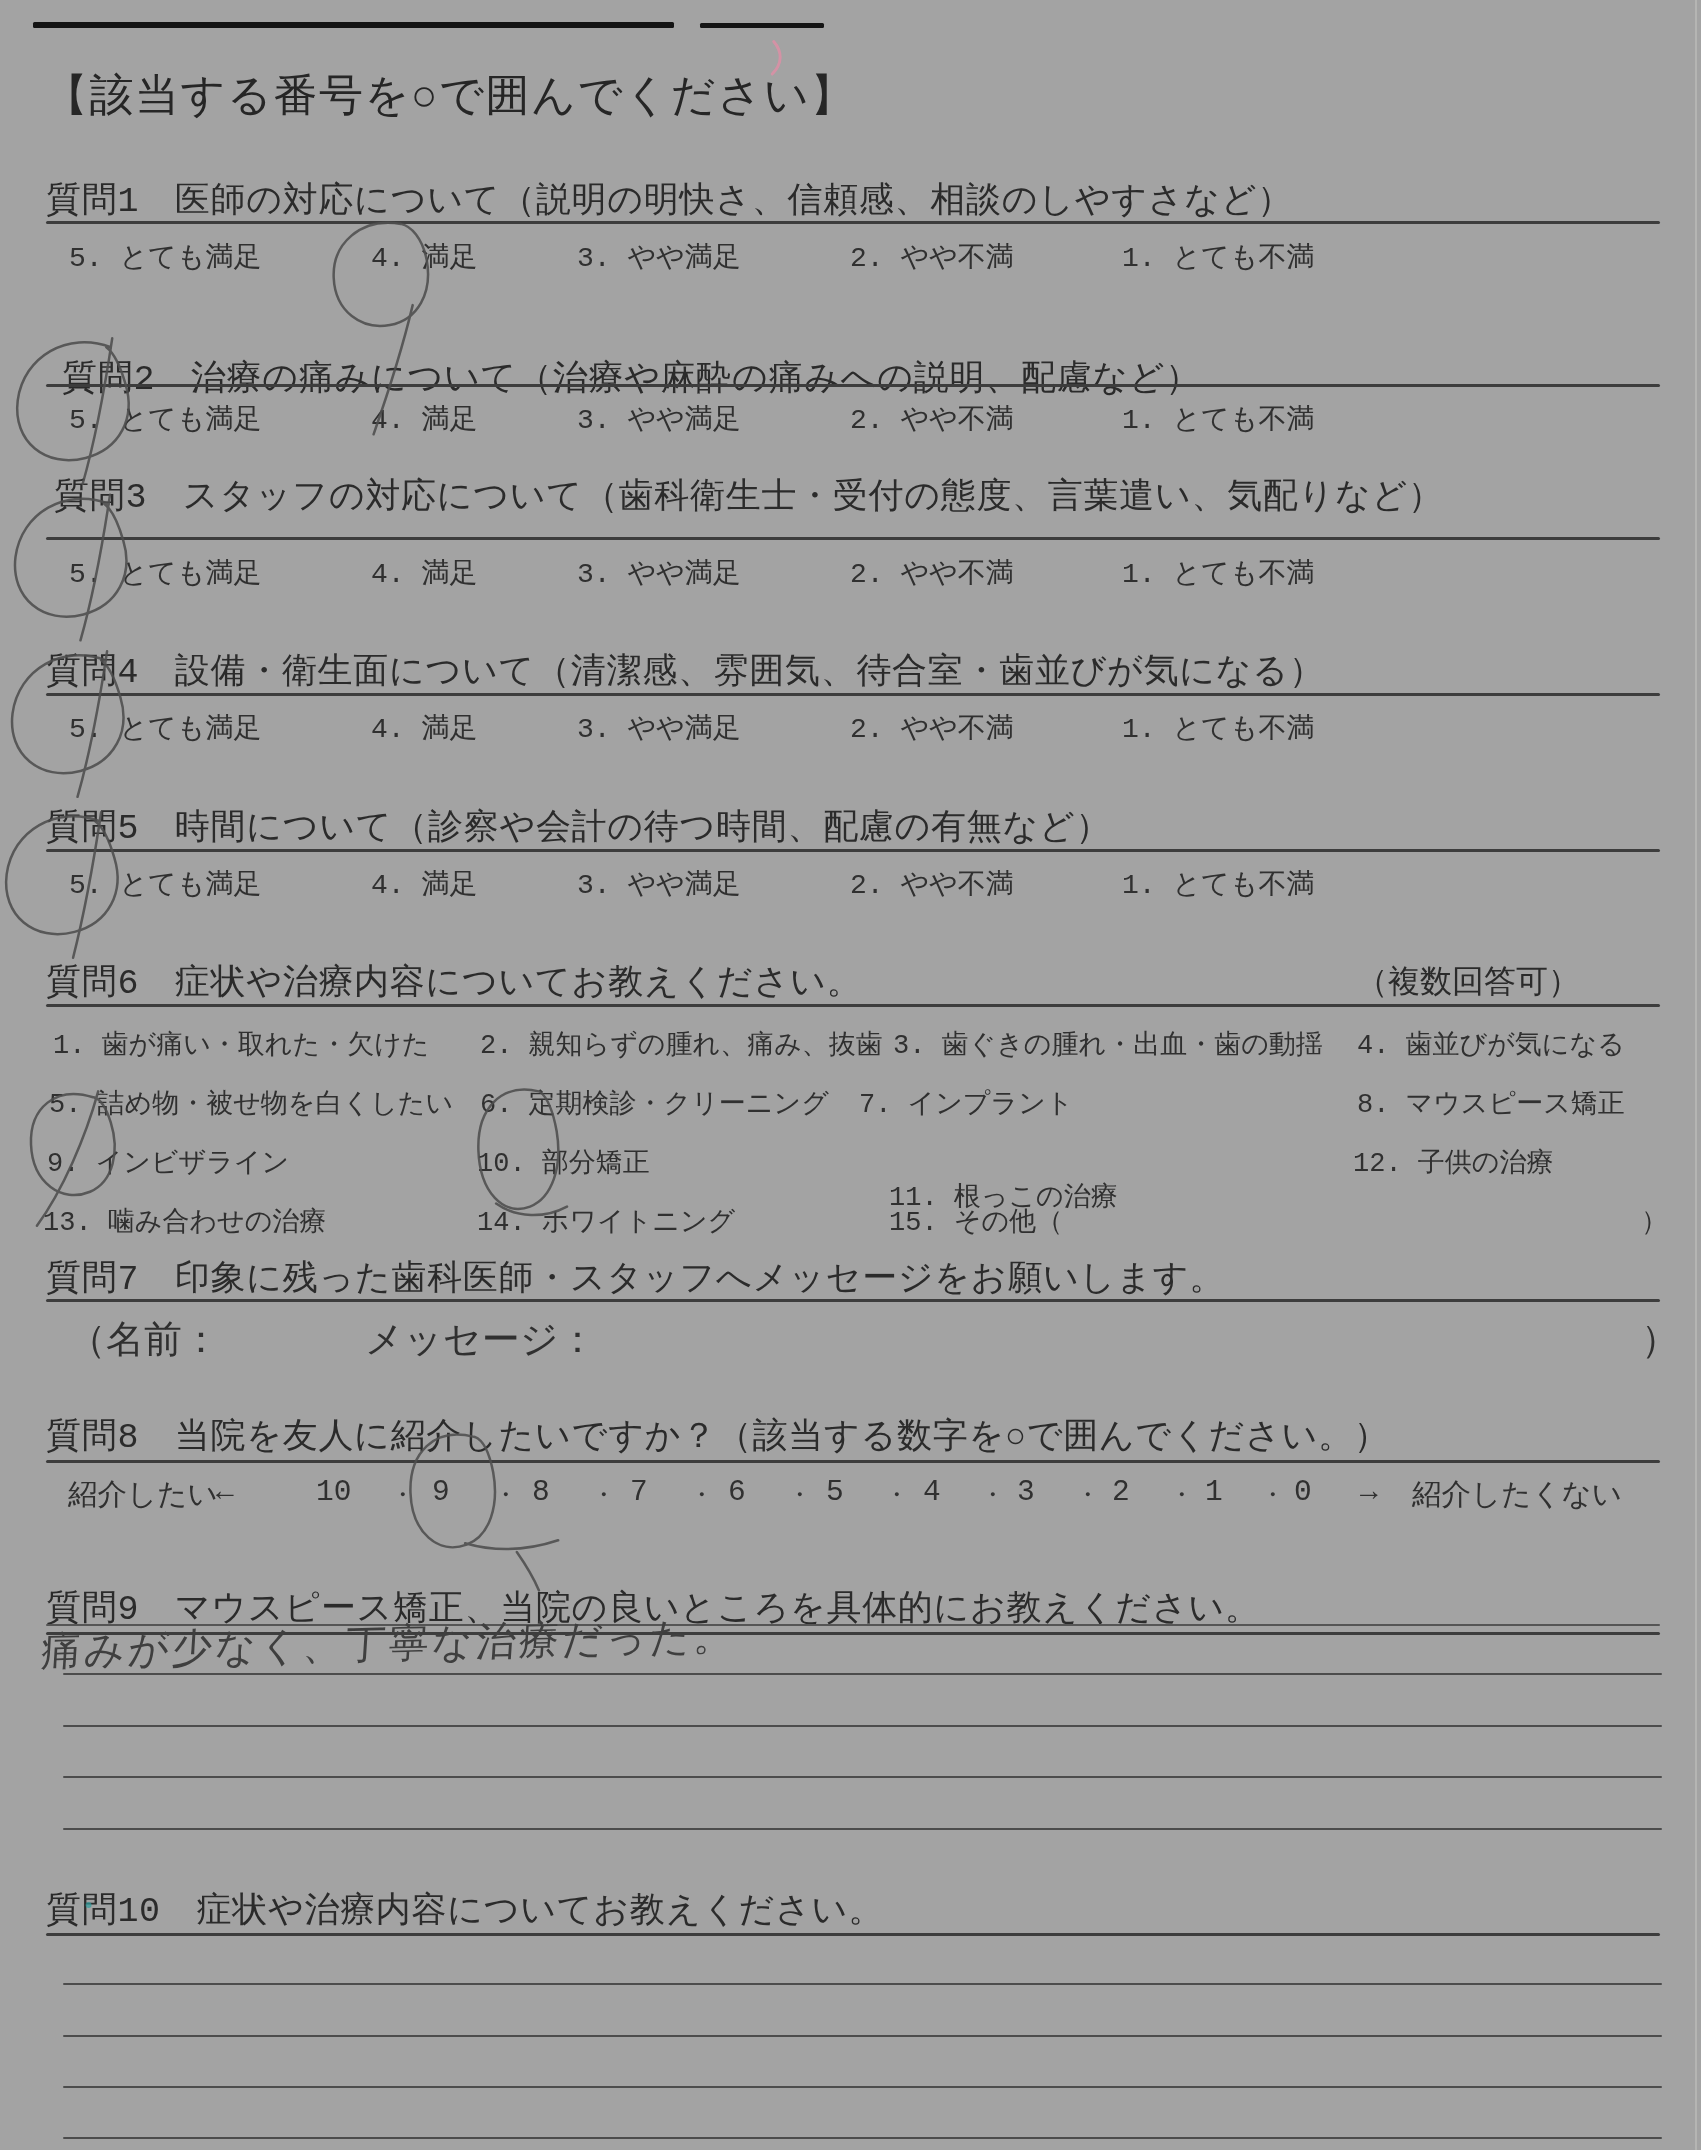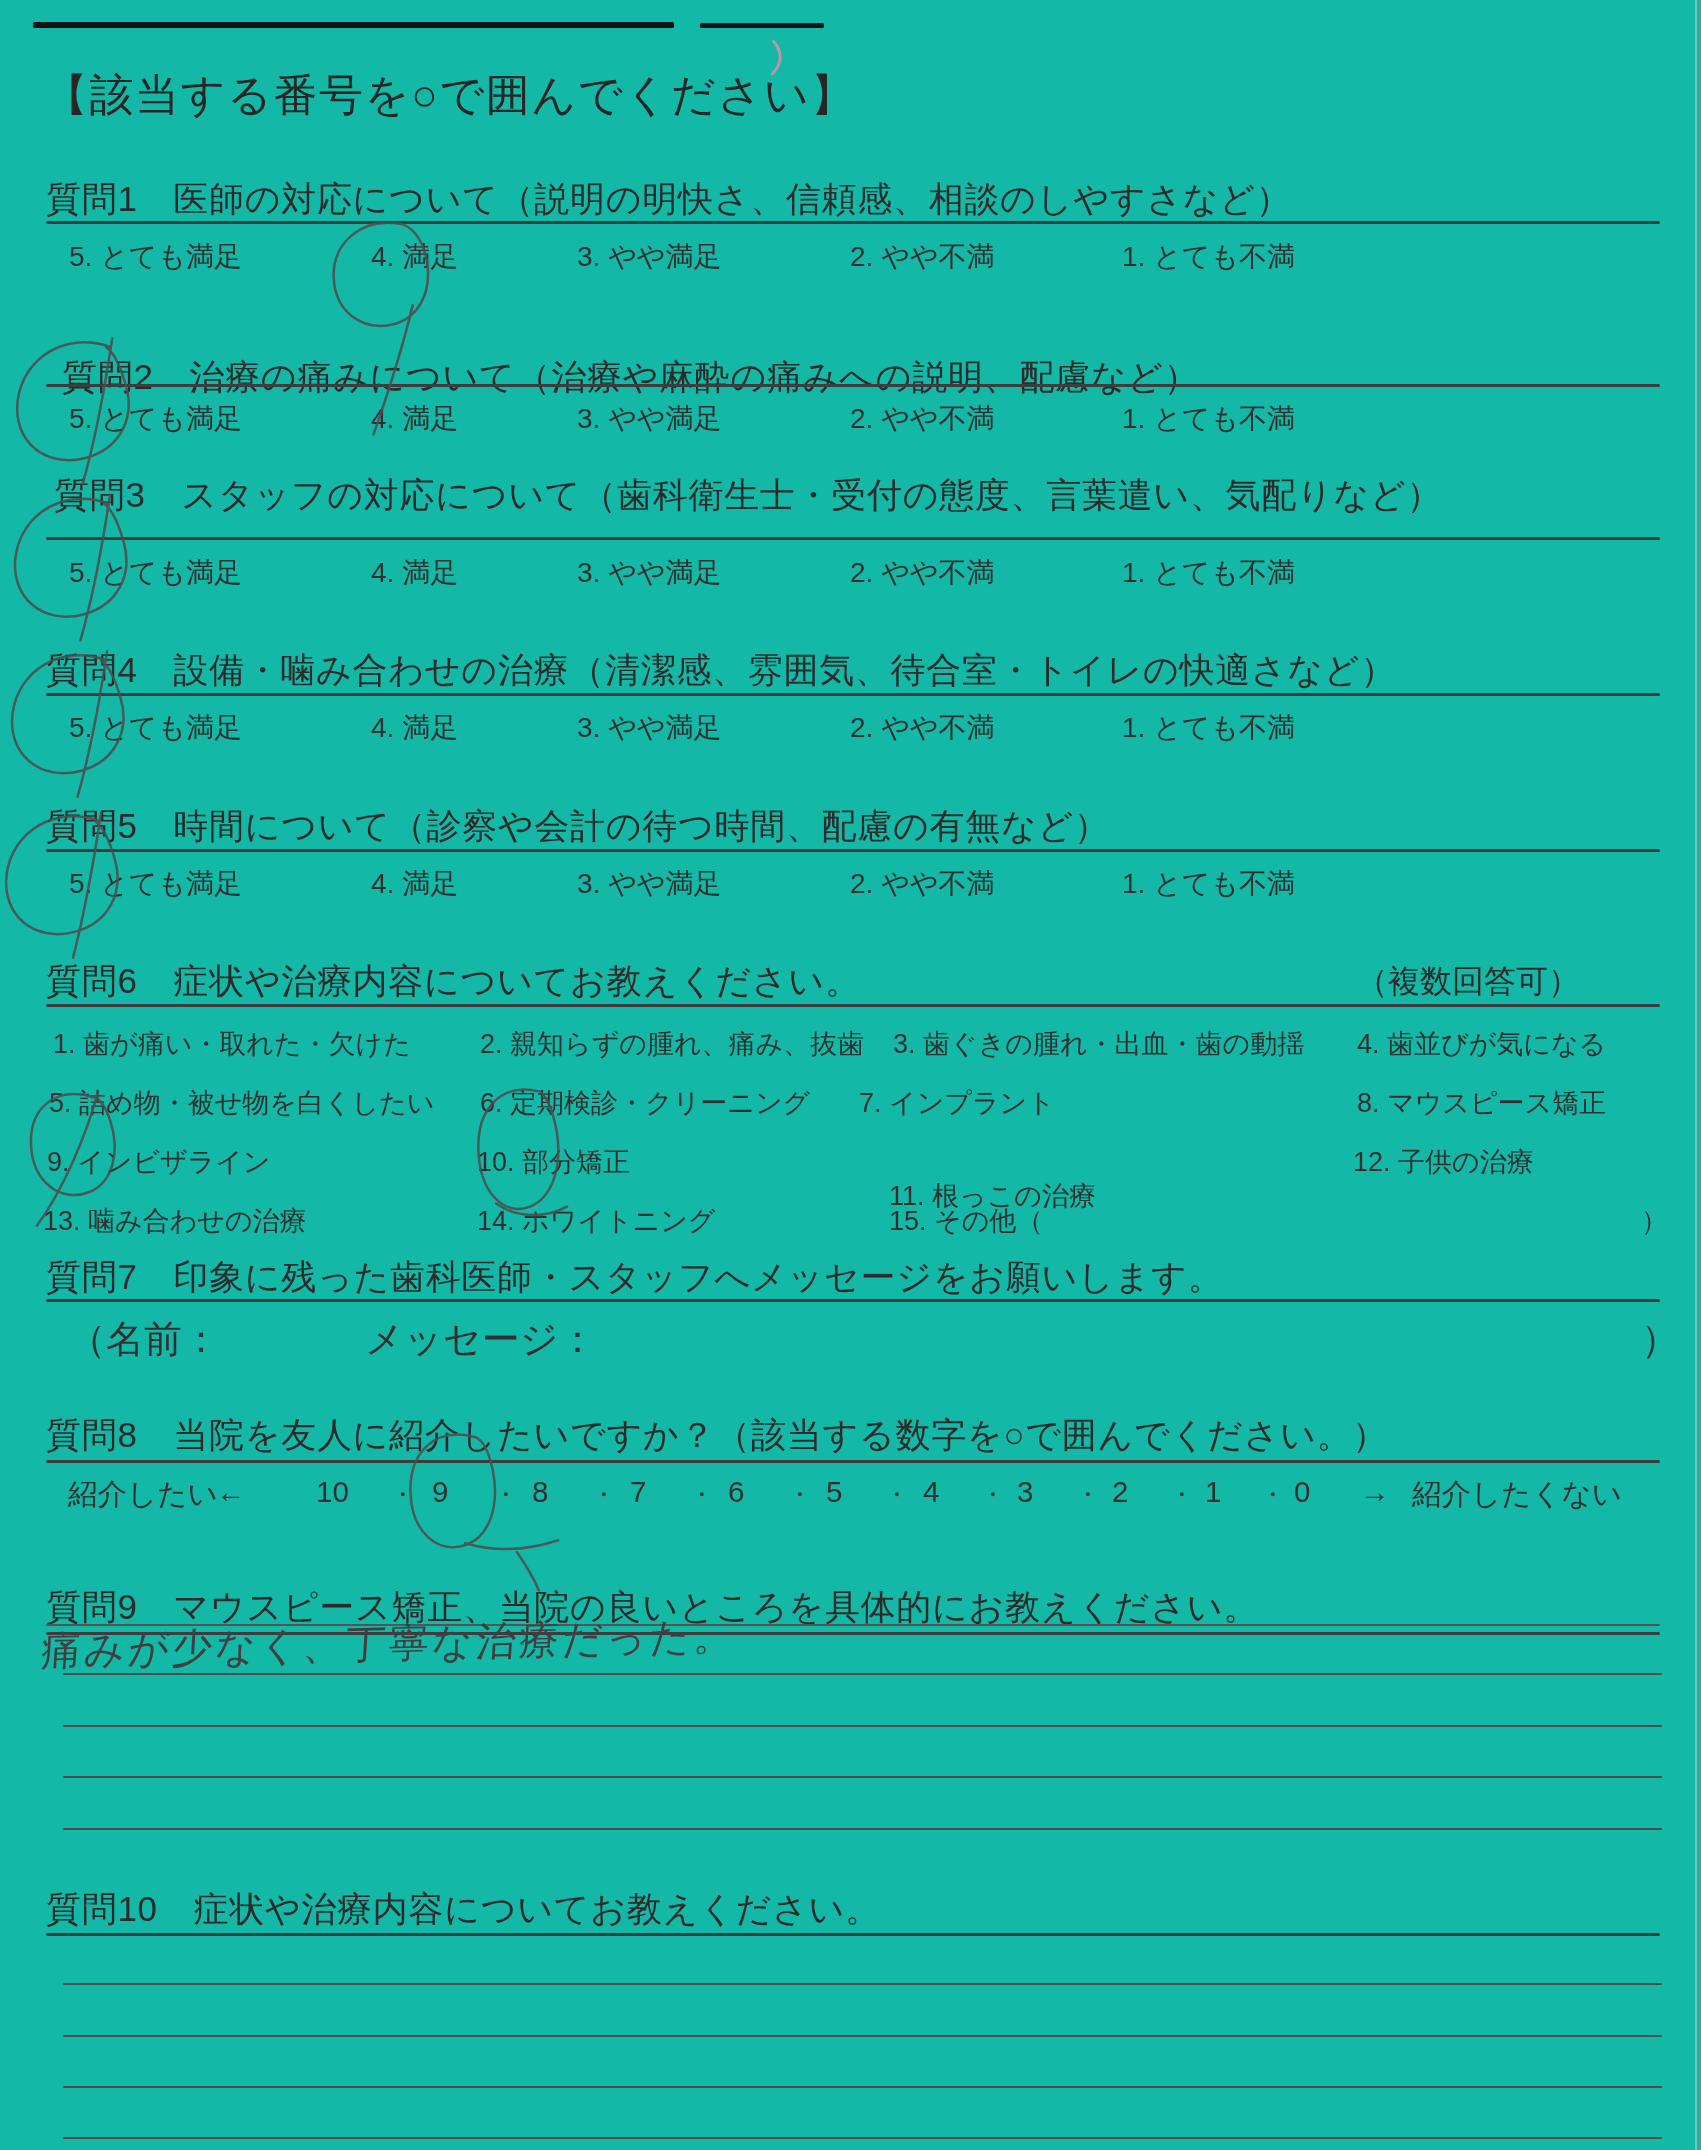--- a/index.html
+++ b/index.html
@@ -1,20 +1,20 @@
 <!DOCTYPE html>
 <html style="font-size:11.8px"><head>
 <meta charset="utf-8">
 <style>
   html,body{margin:0;padding:0;background:#e8e8e6;}
   .page{
     position:relative;
     width:1701px;height:2151px;
-    background:#14b8a6;
-    font-family:Liberation Sans, sans-serif;
+    background:#a3a3a3;
+    font-family:Liberation Mono, monospace;
     color:#2d2d2d;
     overflow:hidden;
   }
   section{position:static;}
   .scanbar{position:absolute;background:#141414;border-radius:1.5px;}
   .edge-line{position:absolute;top:0;bottom:0;width:1.5px;background:#bfbfbc;opacity:.65;}
   .title{
     position:absolute;left:44px;top:66px;
     font-size:44px;letter-spacing:1.5px;white-space:nowrap;color:#262626;
   }
@@ -78,21 +78,21 @@
     <h2 class="hdr" style="top:464px;margin:8px;font-weight:normal;">質問3　スタッフの対応について（歯科衛生士・受付の態度、言葉遣い、気配りなど）</h2>
     <div class="rule" style="top:537px;"></div>
     <span class="opt o1" style="top:554px;">5. とても満足</span>
     <span class="opt o2" style="top:554px;">4. 満足</span>
     <span class="opt o3" style="top:554px;">3. やや満足</span>
     <span class="opt o4" style="top:554px;">2. やや不満</span>
     <span class="opt o5" style="top:554px;">1. とても不満</span>
   </section>
 
   <section>
-    <h2 class="hdr" style="top:647px;margin:0;font-weight:normal;">質問4　設備・噛み合わせの治療（清潔感、雰囲気、待合室・トイレの快適さなど）</h2>
+    <h2 class="hdr" style="top:647px;margin:0;font-weight:normal;">質問4　設備・衛生面について（清潔感、雰囲気、待合室・歯並びが気になる）</h2>
     <div class="rule" style="top:693px;"></div>
     <span class="opt o1" style="top:709px;">5. とても満足</span>
     <span class="opt o2" style="top:709px;">4. 満足</span>
     <span class="opt o3" style="top:709px;">3. やや満足</span>
     <span class="opt o4" style="top:709px;">2. やや不満</span>
     <span class="opt o5" style="top:709px;">1. とても不満</span>
   </section>
 
   <section>
     <h2 class="hdr" style="top:803px;margin:0;font-weight:normal;">質問5　時間について（診察や会計の待つ時間、配慮の有無など）</h2>

